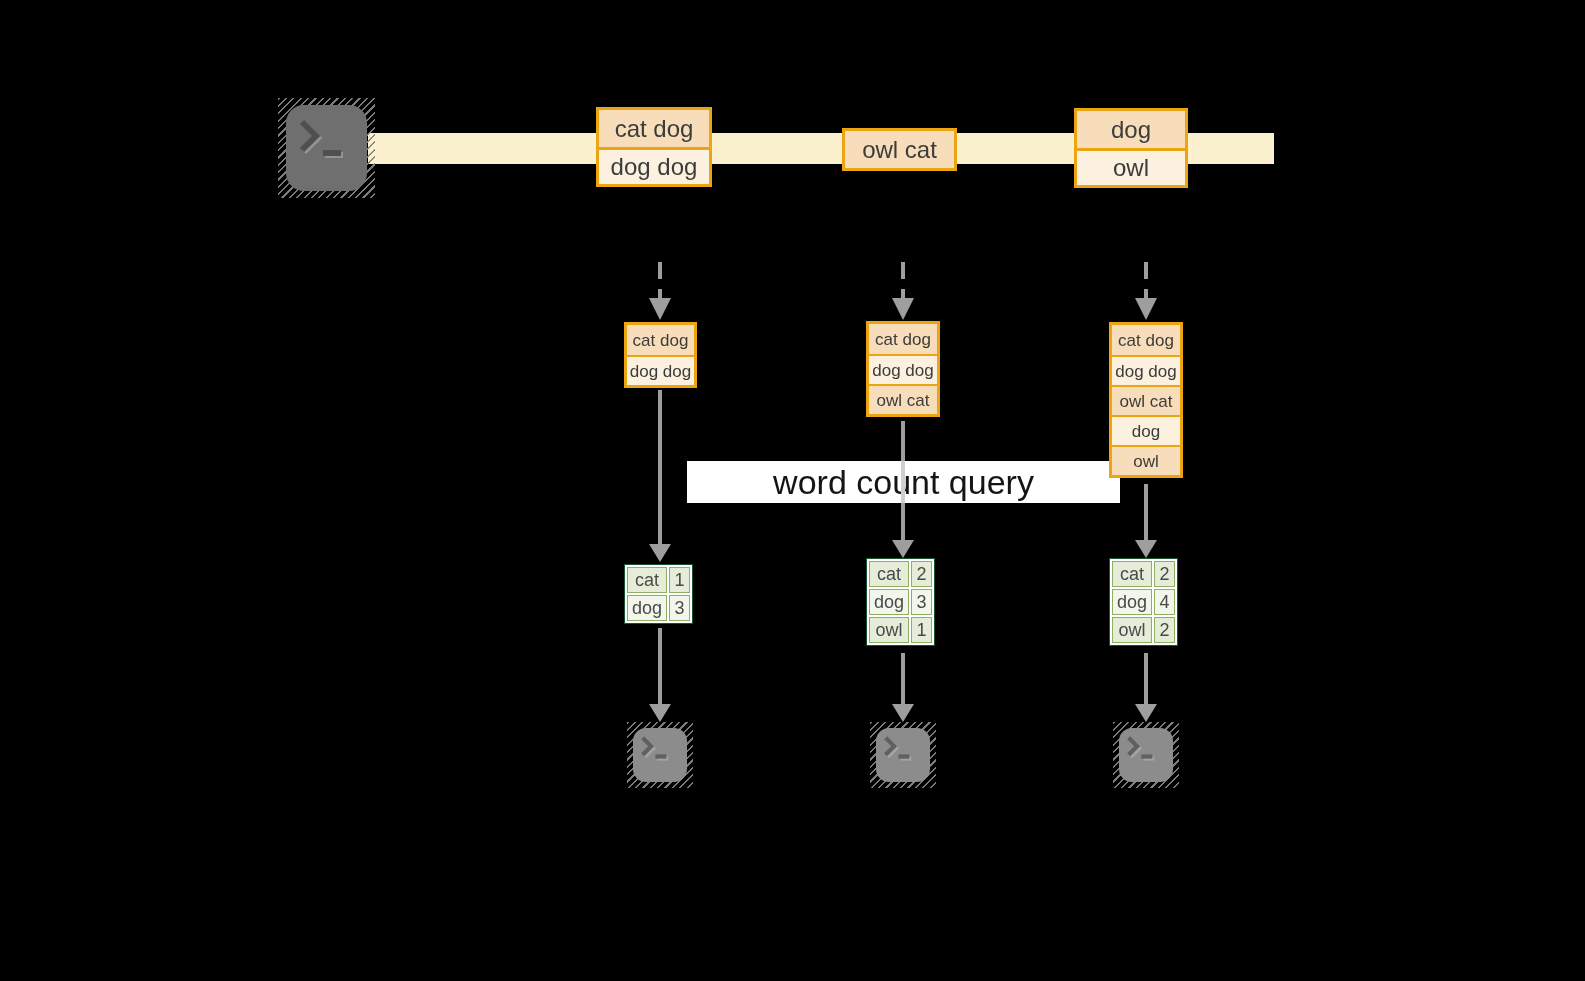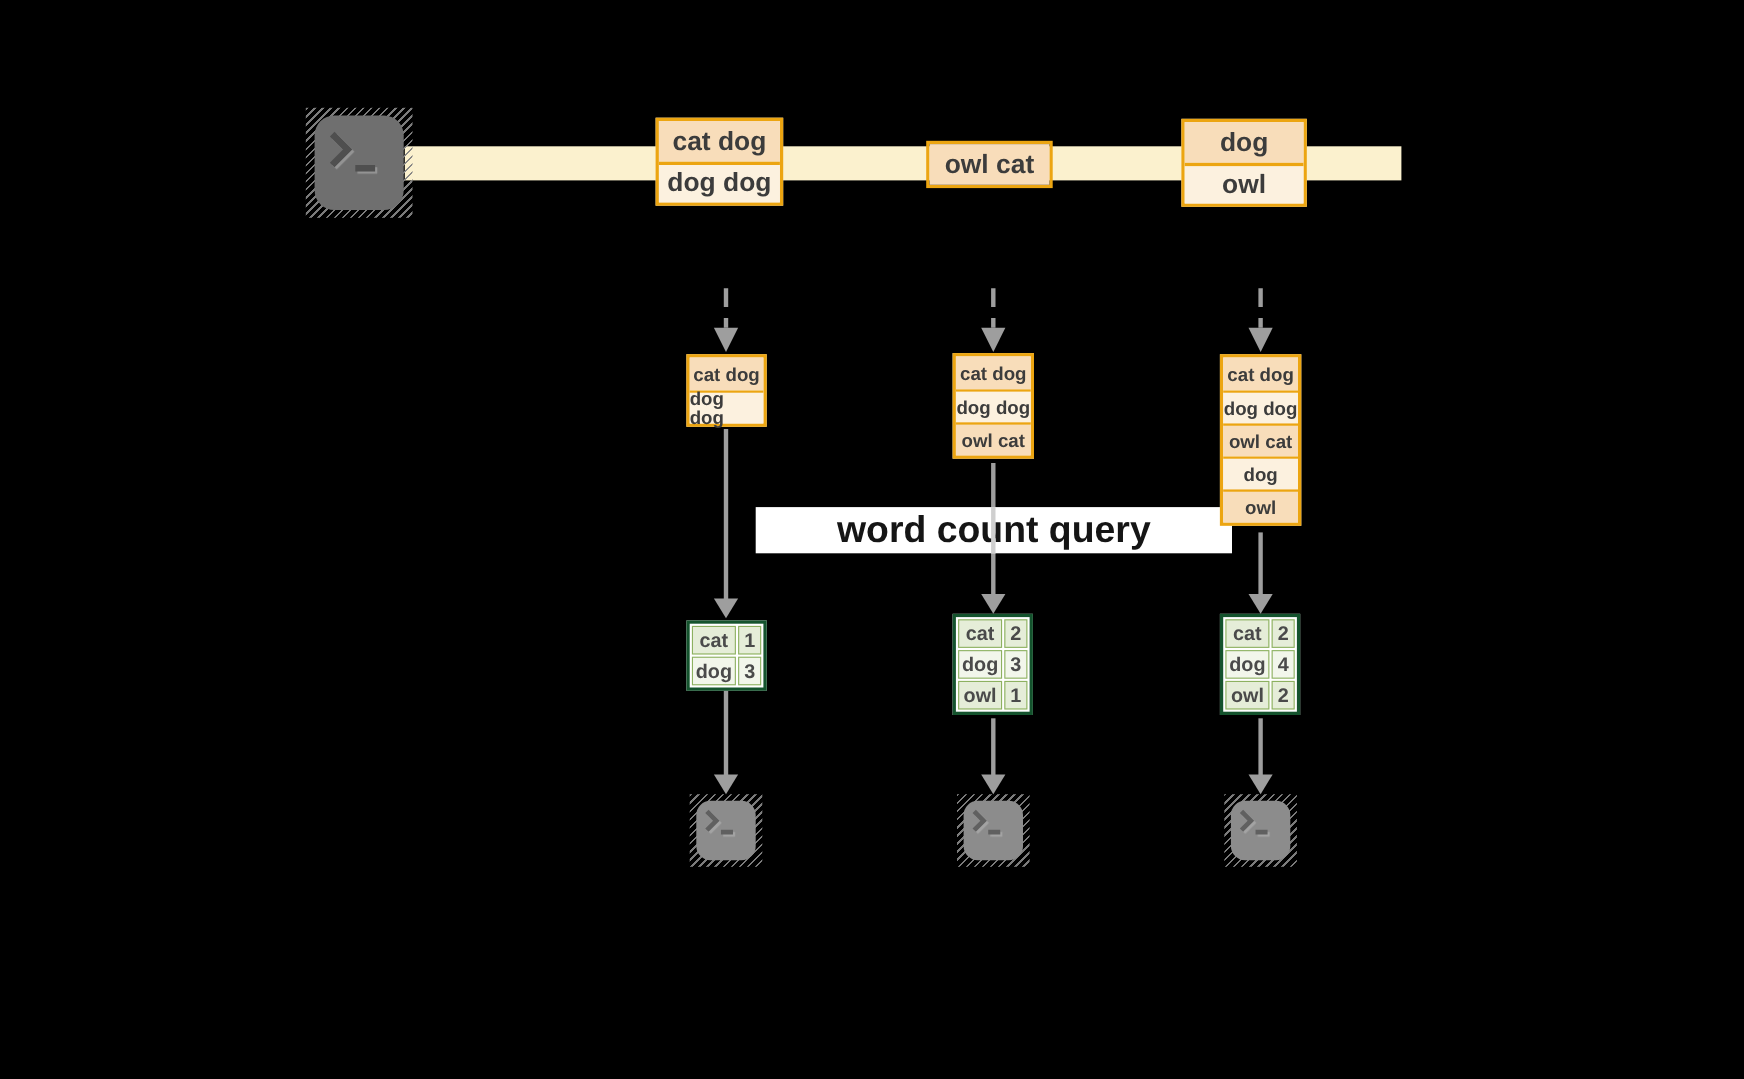--- a/index.html
+++ b/index.html
@@ -3,21 +3,20 @@
 <meta charset="utf-8">
 <style>
   html,body{margin:0;padding:0;background:#000;}
   .stage{
     position:relative;
     width:1274px;height:981px;
     background:#000000;
     overflow:hidden;
     font-family:"Liberation Sans", sans-serif;
     color:#3c3c3c;
-    font-weight:bold;
   }
   .stage *{box-sizing:border-box;}
 
   
   svg.overlay{position:absolute;left:0;top:0;z-index:1;}
 
   
   .terminal{
     position:absolute;z-index:2;
     background:repeating-linear-gradient(135deg, rgba(130,130,130,.95) 0 1.6px, transparent 1.6px 5.2px);
@@ -69,21 +68,21 @@
     font-size:34px;line-height:1;
   }
   .query-label .through-line{
     position:absolute;left:214px;top:0;width:4px;height:100%;
     background:#cfcfcf;
   }
 
   
   .count-table{
     position:absolute;z-index:2;
-    border:3px solid #14532d;background:#ffffff;
+    border:1px solid #14532d;background:#ffffff;
     padding:2px;display:grid;
     grid-template-columns:40px 21px;gap:2px;
   }
   .count-table .cell{
     height:26px;border:1px solid #8db160;
     display:flex;align-items:center;justify-content:center;
     font-size:18px;line-height:1;color:#4a4a4a;
     background:#f2f6eb;
   }
   .count-table .cell:nth-child(4n+1),

